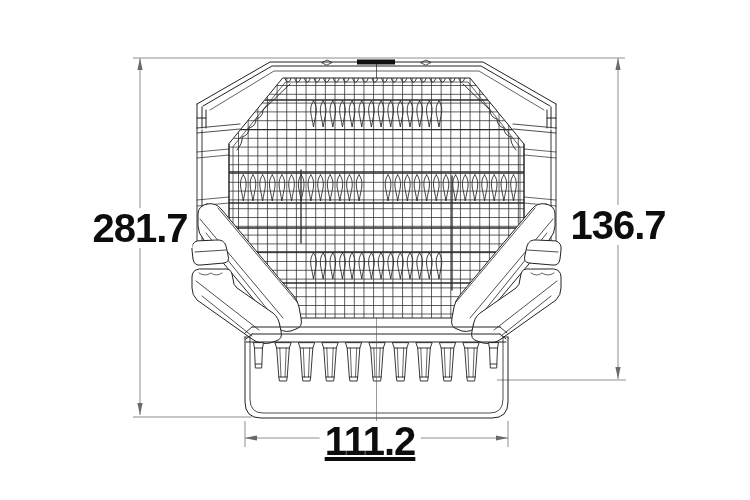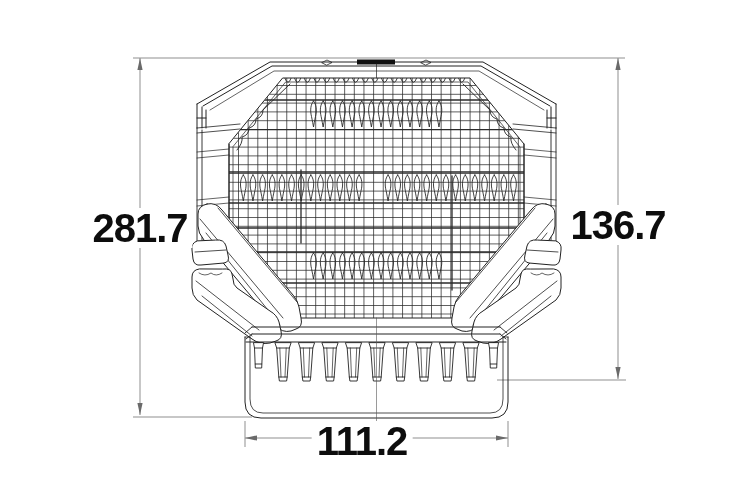--- a/index.html
+++ b/index.html
@@ -316,14 +316,14 @@
     </g>
 
     <g stroke="#555" stroke-width="0.6">
       <line x1="376.5" y1="318" x2="376.5" y2="432"></line>
     </g>
   </g>
 </svg>
 
 <div class="dim-label" style="left:140px;top:228px;">281.7</div>
 <div class="dim-label" style="left:618px;top:209px;margin-top:16px;">136.7</div>
-<div class="dim-label" style="left:362px;top:441px;">111.2</div>
+<div class="dim-label" style="left:370px;top:441px;text-decoration:underline;">111.2</div>
 </div>
 
 </body></html>

